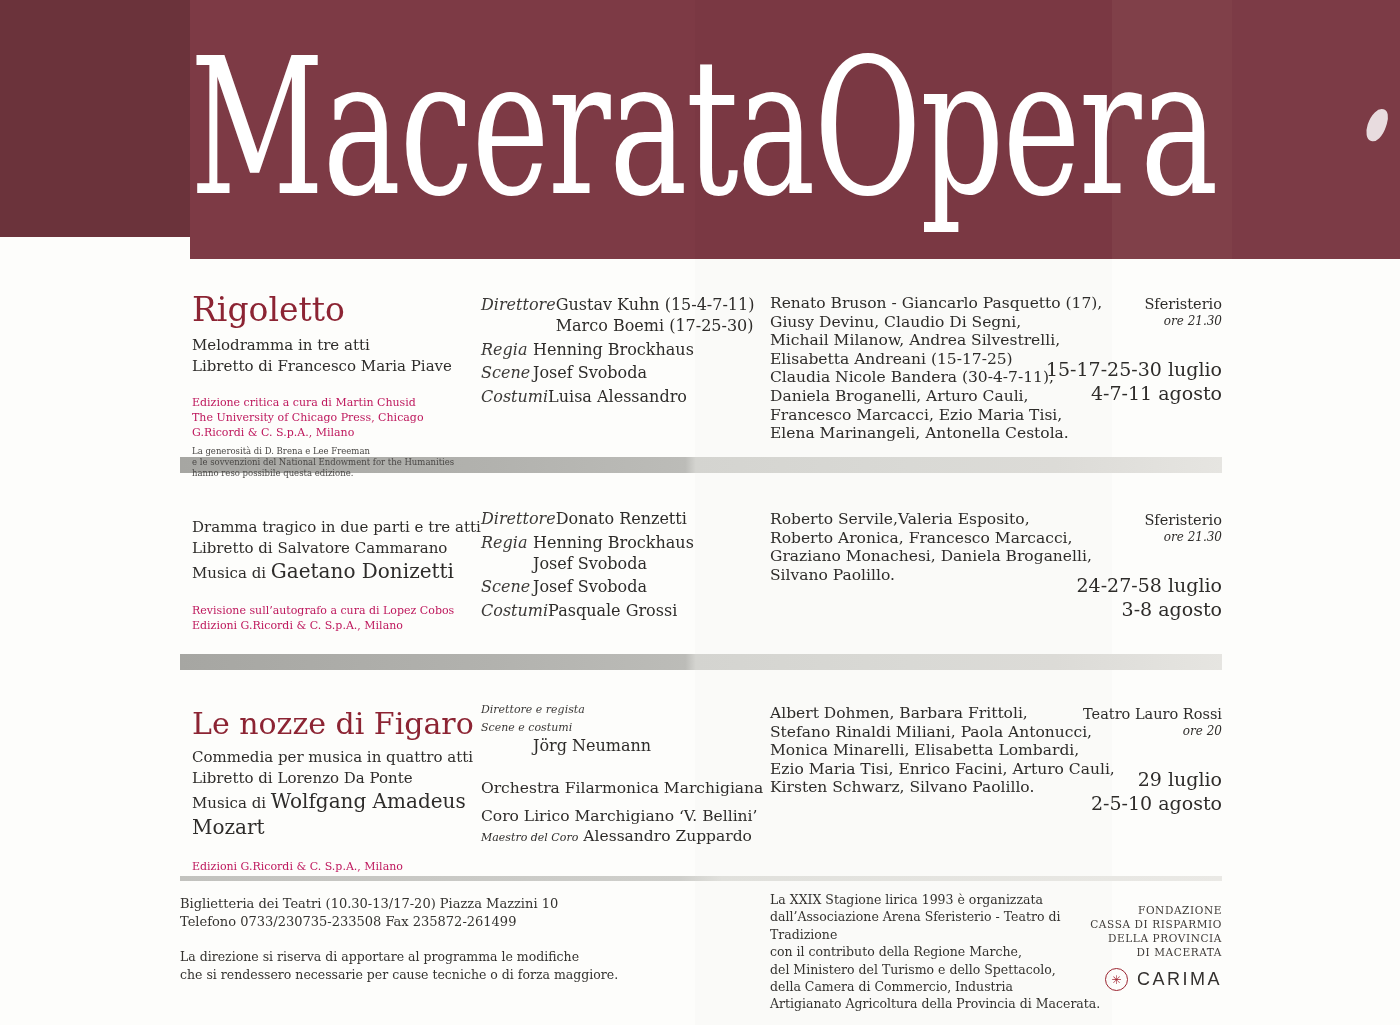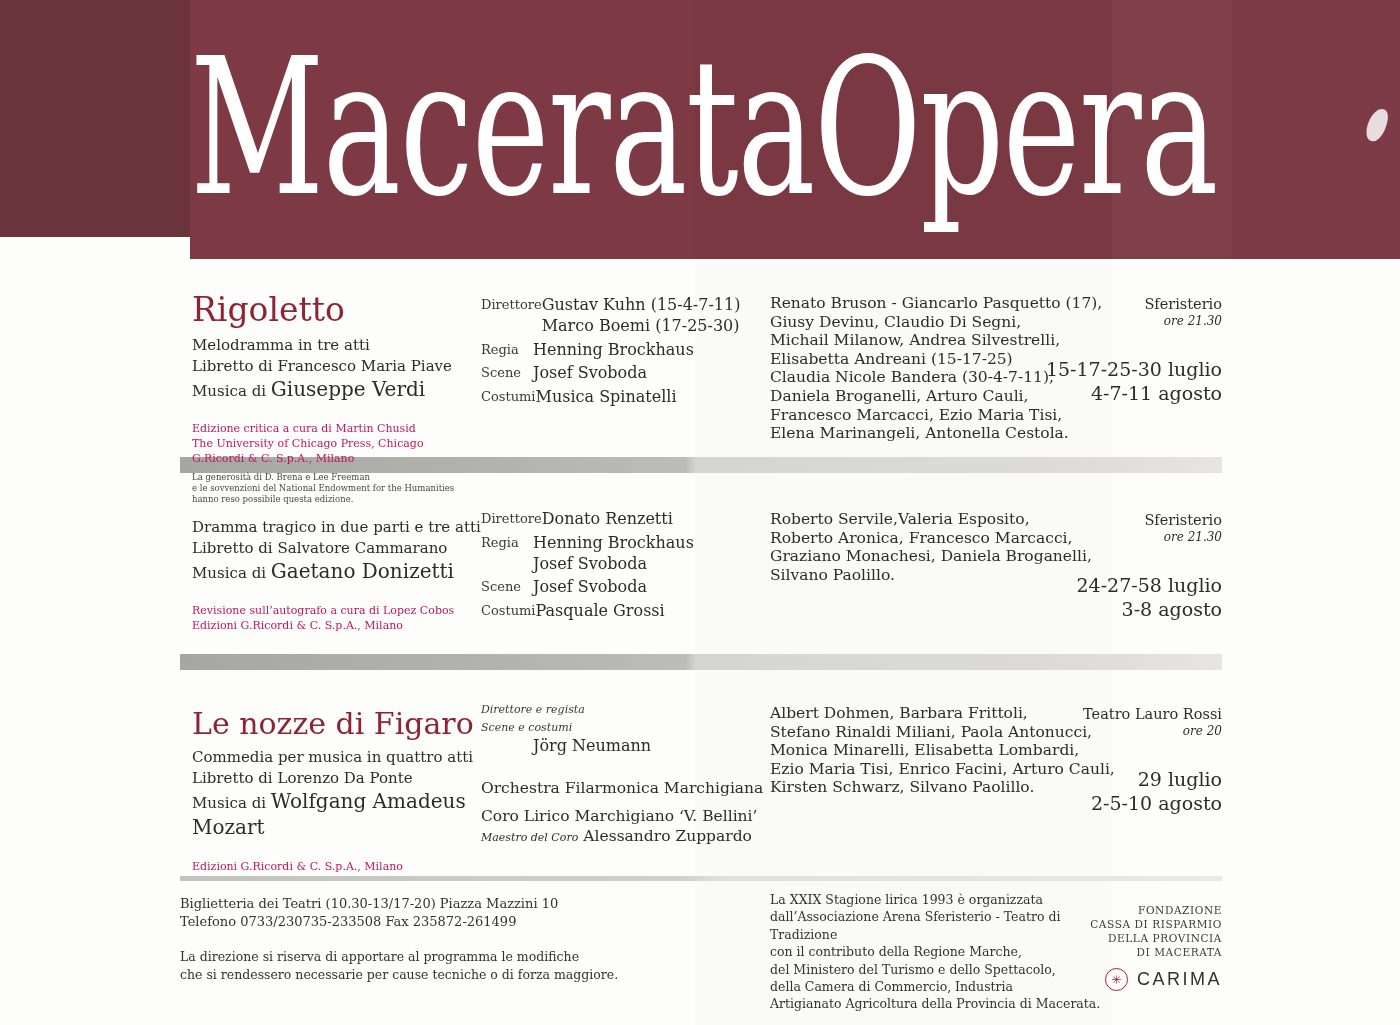--- a/index.html
+++ b/index.html
@@ -35,21 +35,21 @@
   .t-rig{font-size:33px;} .t-luc{font-size:28px;} .t-fig{font-size:30px;}
   .form-block{margin-top:7px;font-size:15px;line-height:21px;}
   .musica-line{font-size:15px;line-height:24px;}
   .composer{font-size:20px;}
   .edition{margin-top:18px;font-size:11px;line-height:15.2px;color:#be185d;}
   .note{margin-top:6px;font-size:8.5px;line-height:10.8px;color:#4a4846;}
   .ml{white-space:pre-line;}
   
   .credits{left:481px;width:300px;}
   .crow{display:flex;margin-bottom:3px;}
-  .clabel{flex:0 0 52px;font-size:13px;line-height:19px;color:#3b3937;}
+  .clabel{flex:0 0 52px;font-style:italic;font-size:16px;line-height:19px;color:#3b3937;}
   .cval{font-size:16px;line-height:20.8px;}
   .stacked-label{font-style:italic;font-size:11px;line-height:14px;color:#3b3937;}
   .stacked-val{font-size:16px;line-height:21px;padding-left:52px;}
   .ensemble{font-size:15.5px;line-height:20px;}
   .maestro-label{font-style:italic;font-size:11px;}
   
   .cast{left:770px;width:345px;font-size:15.5px;line-height:18.6px;}
   
   .venue{right:178px;width:260px;text-align:right;}
   .venue-name{font-size:14.5px;line-height:18px;}
@@ -80,21 +80,20 @@
   <div id="fold-a" class="abs fold"></div>
 
   <div id="bar-1" class="abs bar"></div>
   <div id="bar-2" class="abs bar"></div>
   <div id="bar-3" class="abs bar"></div>
 
   <div class="abs col1" style="top:293px">
     <div class="opera-title t-rig">Rigoletto</div>
     <div class="form-block ml">Melodramma in tre atti
 Libretto di Francesco Maria Piave</div>
-    <div class="musica-line"><span>Musica di</span> <span class="composer">Giuseppe Verdi</span></div>
     <div class="edition ml">Edizione critica a cura di Martin Chusid
 The University of Chicago Press, Chicago
 G.Ricordi &amp; C. S.p.A., Milano</div>
     <div class="note ml">La generosità di D. Brena e Lee Freeman
 e le sovvenzioni del National Endowment for the Humanities
 hanno reso possibile questa edizione.</div>
   </div>
 
   <div class="abs credits" style="top:295px">
     <div class="crow">
@@ -105,21 +104,21 @@
     <div class="crow">
       <span class="clabel">Regia</span>
       <span class="cval ml">Henning Brockhaus</span>
     </div>
     <div class="crow">
       <span class="clabel">Scene</span>
       <span class="cval ml">Josef Svoboda</span>
     </div>
     <div class="crow">
       <span class="clabel">Costumi</span>
-      <span class="cval ml">Musica Spinatelli</span>
+      <span class="cval ml">Luisa Alessandro</span>
     </div>
   </div>
 
   <div class="abs cast ml" style="top:294px">Renato Bruson - Giancarlo Pasquetto (17),
 Giusy Devinu, Claudio Di Segni,
 Michail Milanow, Andrea Silvestrelli,
 Elisabetta Andreani (15-17-25)
 Claudia Nicole Bandera (30-4-7-11),
 Daniela Broganelli, Arturo Cauli,
 Francesco Marcacci, Ezio Maria Tisi,

